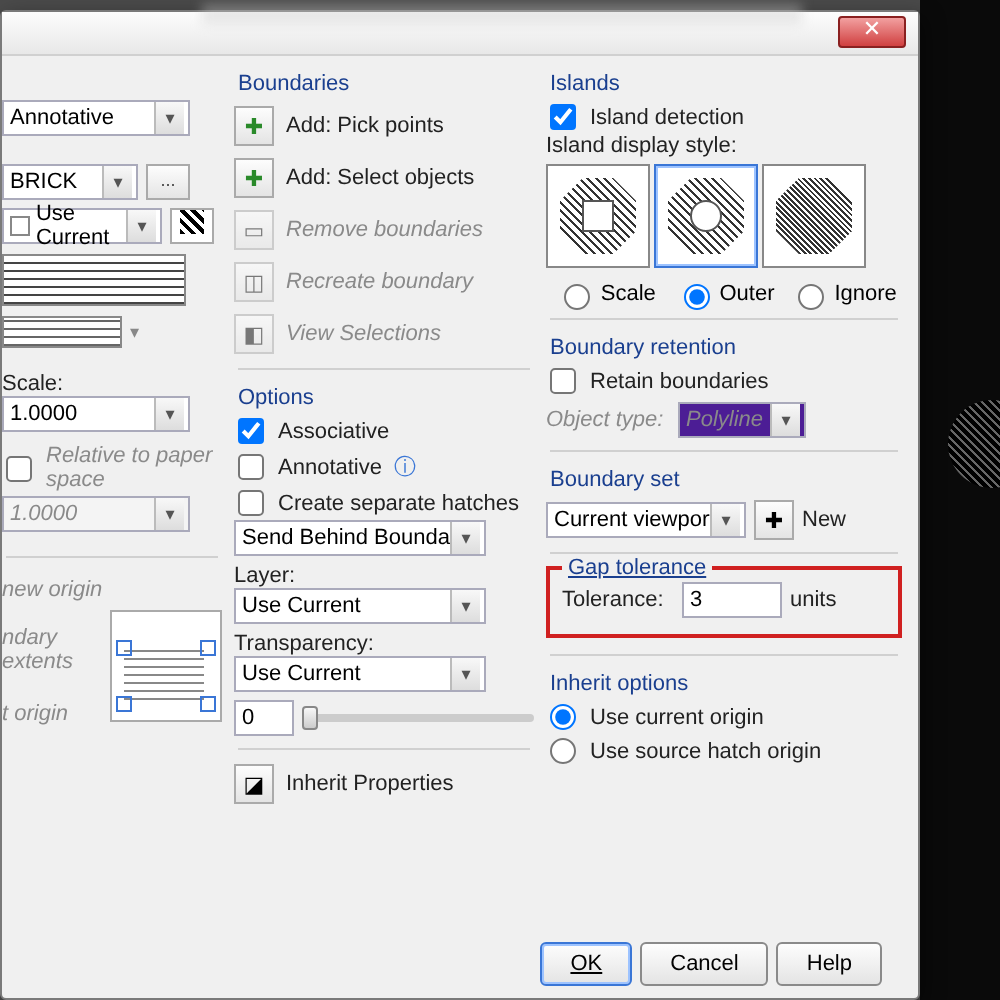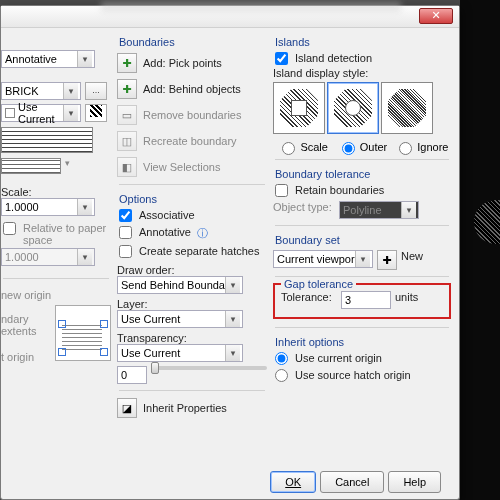--- a/index.html
+++ b/index.html
@@ -8,45 +8,45 @@
   .hatch-circ { position:absolute; right:-18px; top:200px; width:44px; height:44px; border-radius:50%; background:repeating-linear-gradient(45deg,#666,#666 1px,#000 1px,#000 3px); }
   .dlg { position:absolute; left:0; top:5px; width:460px; height:495px; background:#f0f0f0; border:1px solid #7a7a7a; border-radius:3px; box-shadow:3px 3px 10px rgba(0,0,0,.4); }
   .titlebar { height:22px; background:linear-gradient(#fdfdfd,#e8e8e8); border-bottom:1px solid #d0d0d0; position:relative; }
   .winbtn { position:absolute; right:6px; top:2px; width:34px; height:16px; background:linear-gradient(#f2a0a0,#d04040); border:1px solid #8a2020; border-radius:2px; color:#fff; text-align:center; line-height:13px; }
   .body { display:flex; padding:4px 8px 0 0; gap:6px; }
   .col { display:flex; flex-direction:column; }
   .col1 { width:112px; padding-left:2px; }
   .col2 { width:150px; }
   .col3 { width:178px; }
   .grp-title { color:#1a3f8f; margin:4px 0 2px 2px; }
-  .row { display:flex; align-items:flex-start; gap:4px; margin:2px 0; }
+  .row { display:flex; align-items:center; gap:4px; margin:2px 0; }
   select, input[type=text] { border:1px solid #aab; background:#fff; height:18px; padding:0 3px; }
   .dd { width:94px; }
   .dd-wide { width:126px; }
   .sel { border:1px solid #aab; background:#fff; height:18px; display:flex; align-items:center; padding:0 3px; position:relative; }
   .sel::after { content:"▾"; position:absolute; right:2px; font-size:9px; color:#555; background:linear-gradient(#f8f8f8,#ddd); border-left:1px solid #bbb; width:14px; height:16px; top:0; text-align:center; line-height:16px; }
   .minibtn { width:22px; height:18px; background:linear-gradient(#fdfdfd,#e4e4e4); border:1px solid #aaa; text-align:center; line-height:15px; font-size:9px; color:#444; }
   .swatch { width:60px; height:16px; background:repeating-linear-gradient(0deg,#666,#666 1px,#fff 1px,#fff 4px),repeating-linear-gradient(90deg,#666,#666 1px,transparent 1px,transparent 10px); border:1px solid #888; }
   .swatch-big { width:92px; height:26px; background:repeating-linear-gradient(0deg,#444,#444 1px,#fff 1px,#fff 4px),repeating-linear-gradient(90deg,#444,#444 1px,transparent 1px,transparent 12px); border:1px solid #888; margin:3px 0;}
   .chk { margin:0 3px 0 2px; }
   .lbl { color:#222; }
-  .lbl-dis { color:#8a8a8a; }
+  .lbl-dis { color:#8a8a8a;font-style:italic; }
   .sqicon { width:20px; height:20px; background:linear-gradient(#fdfdfd,#e4e4e4); border:1px solid #aaa; display:flex; align-items:center; justify-content:center; font-size:11px; }
   .iconrow { display:flex; align-items:center; gap:6px; margin:3px 0; }
   .hr { border-top:1px solid #d0d0d0; margin:4px 2px; }
   .style-row { display:flex; gap:2px; margin:3px 0; }
   .style-box { width:52px; height:52px; border:1px solid #888; background:#fff; display:flex; align-items:center; justify-content:center; position:relative; }
   .style-box.sel-box { border:1px solid #3a76d6; box-shadow:0 0 0 1px #9dc3ff inset; }
   .oct { width:38px; height:38px; background:repeating-linear-gradient(45deg,#333,#333 1px,#fff 1px,#fff 3px); clip-path:polygon(30% 0,70% 0,100% 30%,100% 70%,70% 100%,30% 100%,0 70%,0 30%); display:flex; align-items:center; justify-content:center; }
   .hole-sq { width:16px; height:16px; background:#fff; border:1px solid #555; }
   .hole-ci { width:16px; height:16px; background:#fff; border:1px solid #555; border-radius:50%; }
   .radio-row { display:flex; margin-top:2px; }
   .radio-row label { flex:1; font-size:10px; display:flex; align-items:center; gap:2px; justify-content:center; }
   .fs { border:1px solid #d0d0d0; padding:4px 6px 6px; margin:2px 0 4px; position:relative; }
-  .fs-title { position:absolute; top:-7px; left:6px; background:#f0f0f0; padding:0 3px; color:#1a3f8f; }
+  .fs-title { position:absolute; top:-7px; left:6px; background:#f0f0f0; padding:0 3px; color:#1a3f8f;text-decoration:underline; }
   .redbox { border:2px solid #d02020; }
   .slider { flex:1; height:4px; background:#ccc; position:relative; border-radius:2px; }
   .thumb { position:absolute; left:0; top:-4px; width:8px; height:12px; background:linear-gradient(#f8f8f8,#ccc); border:1px solid #888; border-radius:2px; }
   .btnbar { position:absolute; bottom:6px; right:10px; display:flex; gap:4px; align-items:center; }
   .btn { height:22px; padding:0 14px; background:linear-gradient(#fdfdfd,#e4e4e4); border:1px solid #8a8a8a; border-radius:3px; }
   .btn.primary { border:1px solid #3a76d6; box-shadow:0 0 0 1px #9dc3ff inset;text-decoration:underline; }
   .leftcut { margin-left:-2px; }
   .preview { width:56px; height:56px; border:1px solid #aaa; background:#fff; margin:2px 0; position:relative; }
   .preview::before { content:""; position:absolute; left:6px; top:18px; width:40px; height:26px; background:repeating-linear-gradient(0deg,#888,#888 1px,#fff 1px,#fff 4px),repeating-linear-gradient(90deg,#888,#888 1px,transparent 1px,transparent 9px); }
   .preview .mark { position:absolute; width:8px; height:8px; border:1px solid #3a76d6; }
@@ -66,21 +66,21 @@
 
   <div class="body">
 
     <div class="col col1 leftcut">
       <div style="height:18px"></div>
       <div class="sel dd">
           <span>Annotative</span>
         </div>
       <div style="height:12px"></div>
       <div class="row">
-        <div class="sel dd" style="width:80px">
+        <div class="sel dd" style="width:68px">
             <span>BRICK</span>
           </div>
         <div class="minibtn">...</div>
       </div>
       <div class="row">
         <div class="sel dd" style="width:80px">
           <span style="display:inline-block;width:10px;height:10px;border:1px solid #888;margin-right:3px"></span>
           <span>Use Current</span>
         </div>
         <div class="minibtn" style="background:#fff">
@@ -121,21 +121,21 @@
     </div>
 
     <div class="col col2">
       <div class="grp-title">Boundaries</div>
       <div class="iconrow">
         <div class="sqicon" style="color:#2a8a2a">✚</div>
         <span class="lbl">Add: Pick points</span>
       </div>
       <div class="iconrow">
         <div class="sqicon" style="color:#2a8a2a">✚</div>
-        <span class="lbl">Add: Behind objects</span>
+        <span class="lbl">Add: Select objects</span>
       </div>
       <div class="iconrow">
         <div class="sqicon" style="opacity:.5">▭</div>
         <span class="lbl-dis">Remove boundaries</span>
       </div>
       <div class="iconrow">
         <div class="sqicon" style="opacity:.5">◫</div>
         <span class="lbl-dis">Recreate boundary</span>
       </div>
       <div class="iconrow">
@@ -152,21 +152,20 @@
       <div class="row">
           <input type="checkbox" class="chk" style="">
           <span class="lbl">Annotative</span>
           <span style="color:#3a76d6;margin-left:2px">ⓘ</span>
         </div>
       <div class="row">
           <input type="checkbox" class="chk" style="">
           <span class="lbl">Create separate hatches</span>
         </div>
 
-      <div class="lbl" style="margin-top:4px">Draw order:</div>
       <div class="sel dd-wide">
           <span>Send Behind Boundary</span>
         </div>
       <div class="lbl" style="margin-top:4px">Layer:</div>
       <div class="sel dd-wide">
           <span>Use Current</span>
         </div>
       <div class="lbl" style="margin-top:4px">Transparency:</div>
       <div class="sel dd-wide">
           <span>Use Current</span>
@@ -215,28 +214,28 @@
             <input type="radio" name="is" checked="" style=""> 
             <span>Outer</span>
           </label>
         <label>
             <input type="radio" name="is" style=""> 
             <span>Ignore</span>
           </label>
       </div>
       <div class="hr"></div>
 
-      <div class="grp-title">Boundary tolerance</div>
+      <div class="grp-title">Boundary retention</div>
       <div class="row">
           <input type="checkbox" class="chk" style="">
           <span class="lbl">Retain boundaries</span>
         </div>
       <div class="row">
         <span class="lbl-dis" style="width:62px">Object type:</span>
-        <div class="sel" style="width:80px;background:#404040">
+        <div class="sel" style="width:64px;background:#4c1d95">
             <span class="lbl-dis">Polyline</span>
           </div>
       </div>
       <div class="hr"></div>
 
       <div class="grp-title">Boundary set</div>
       <div class="row">
         <div class="sel" style="width:100px">
             <span>Current viewport</span>
           </div>

